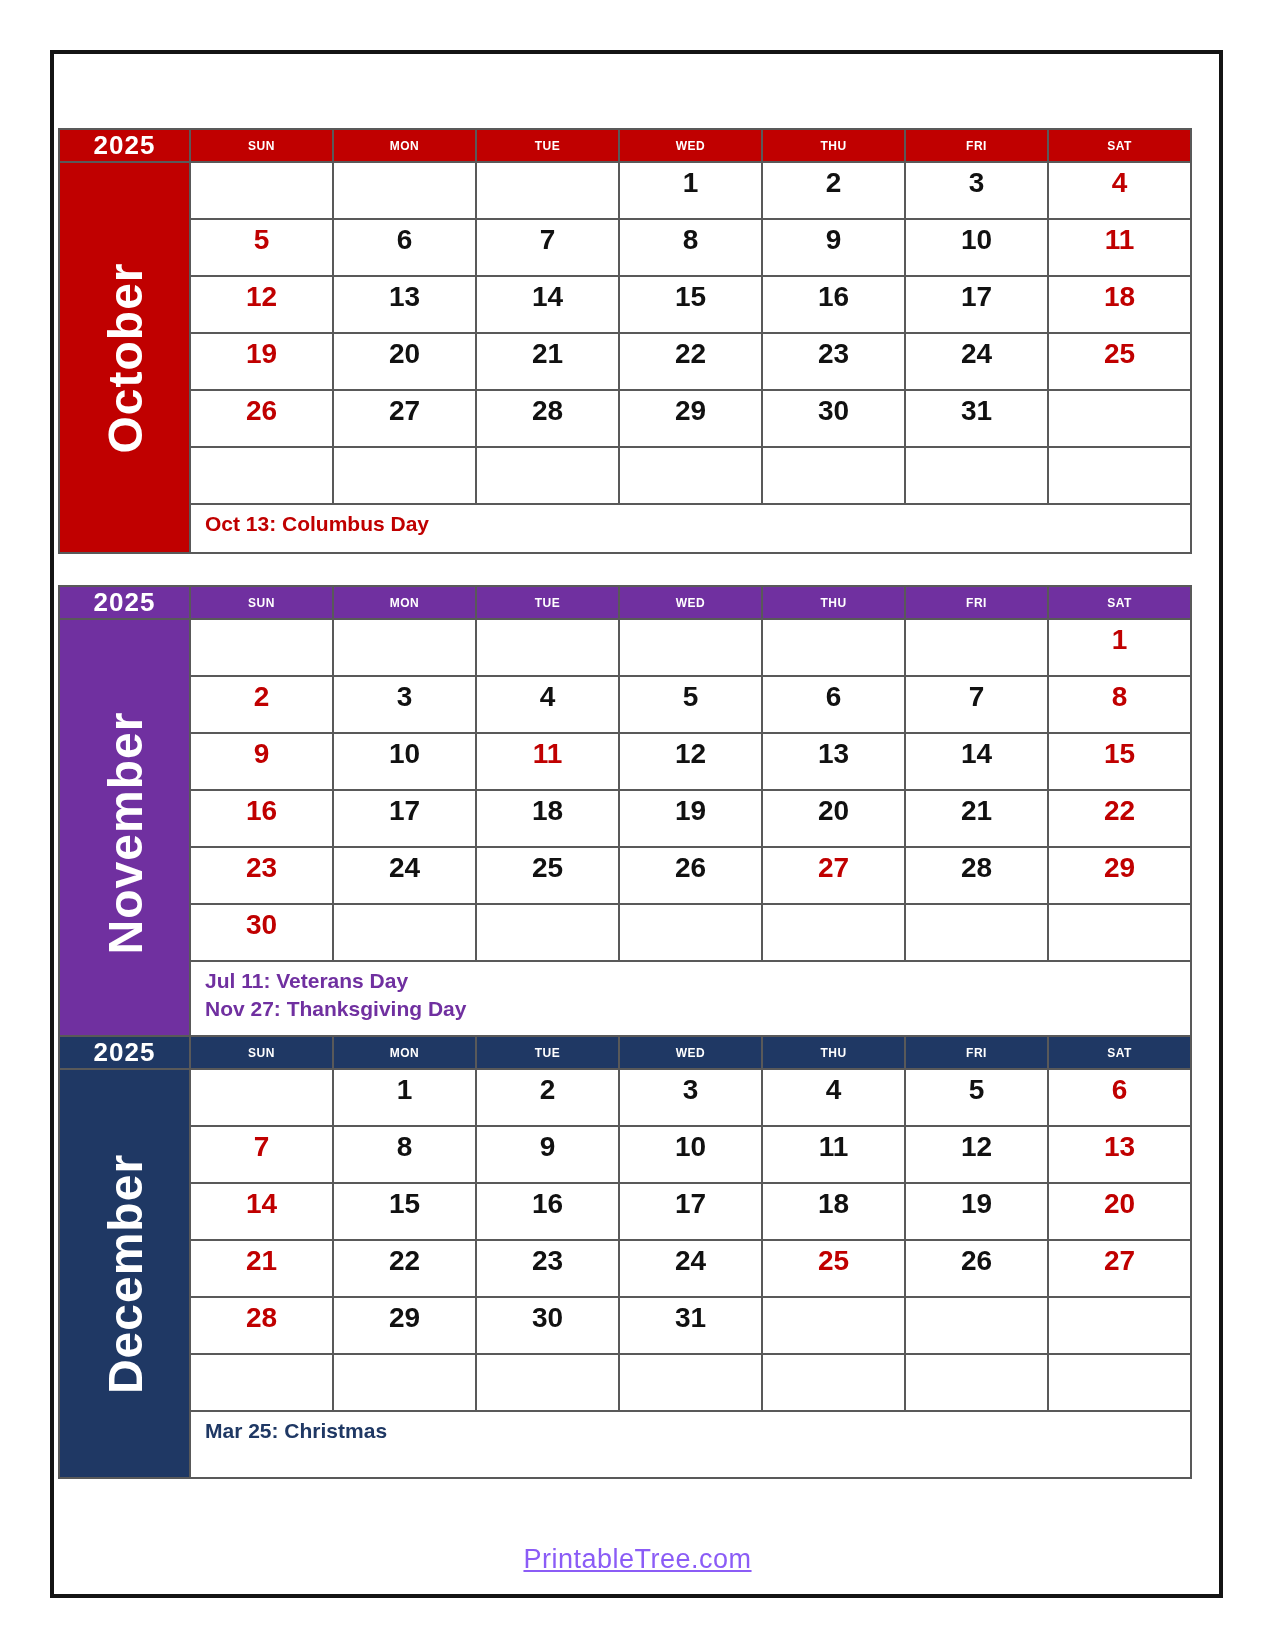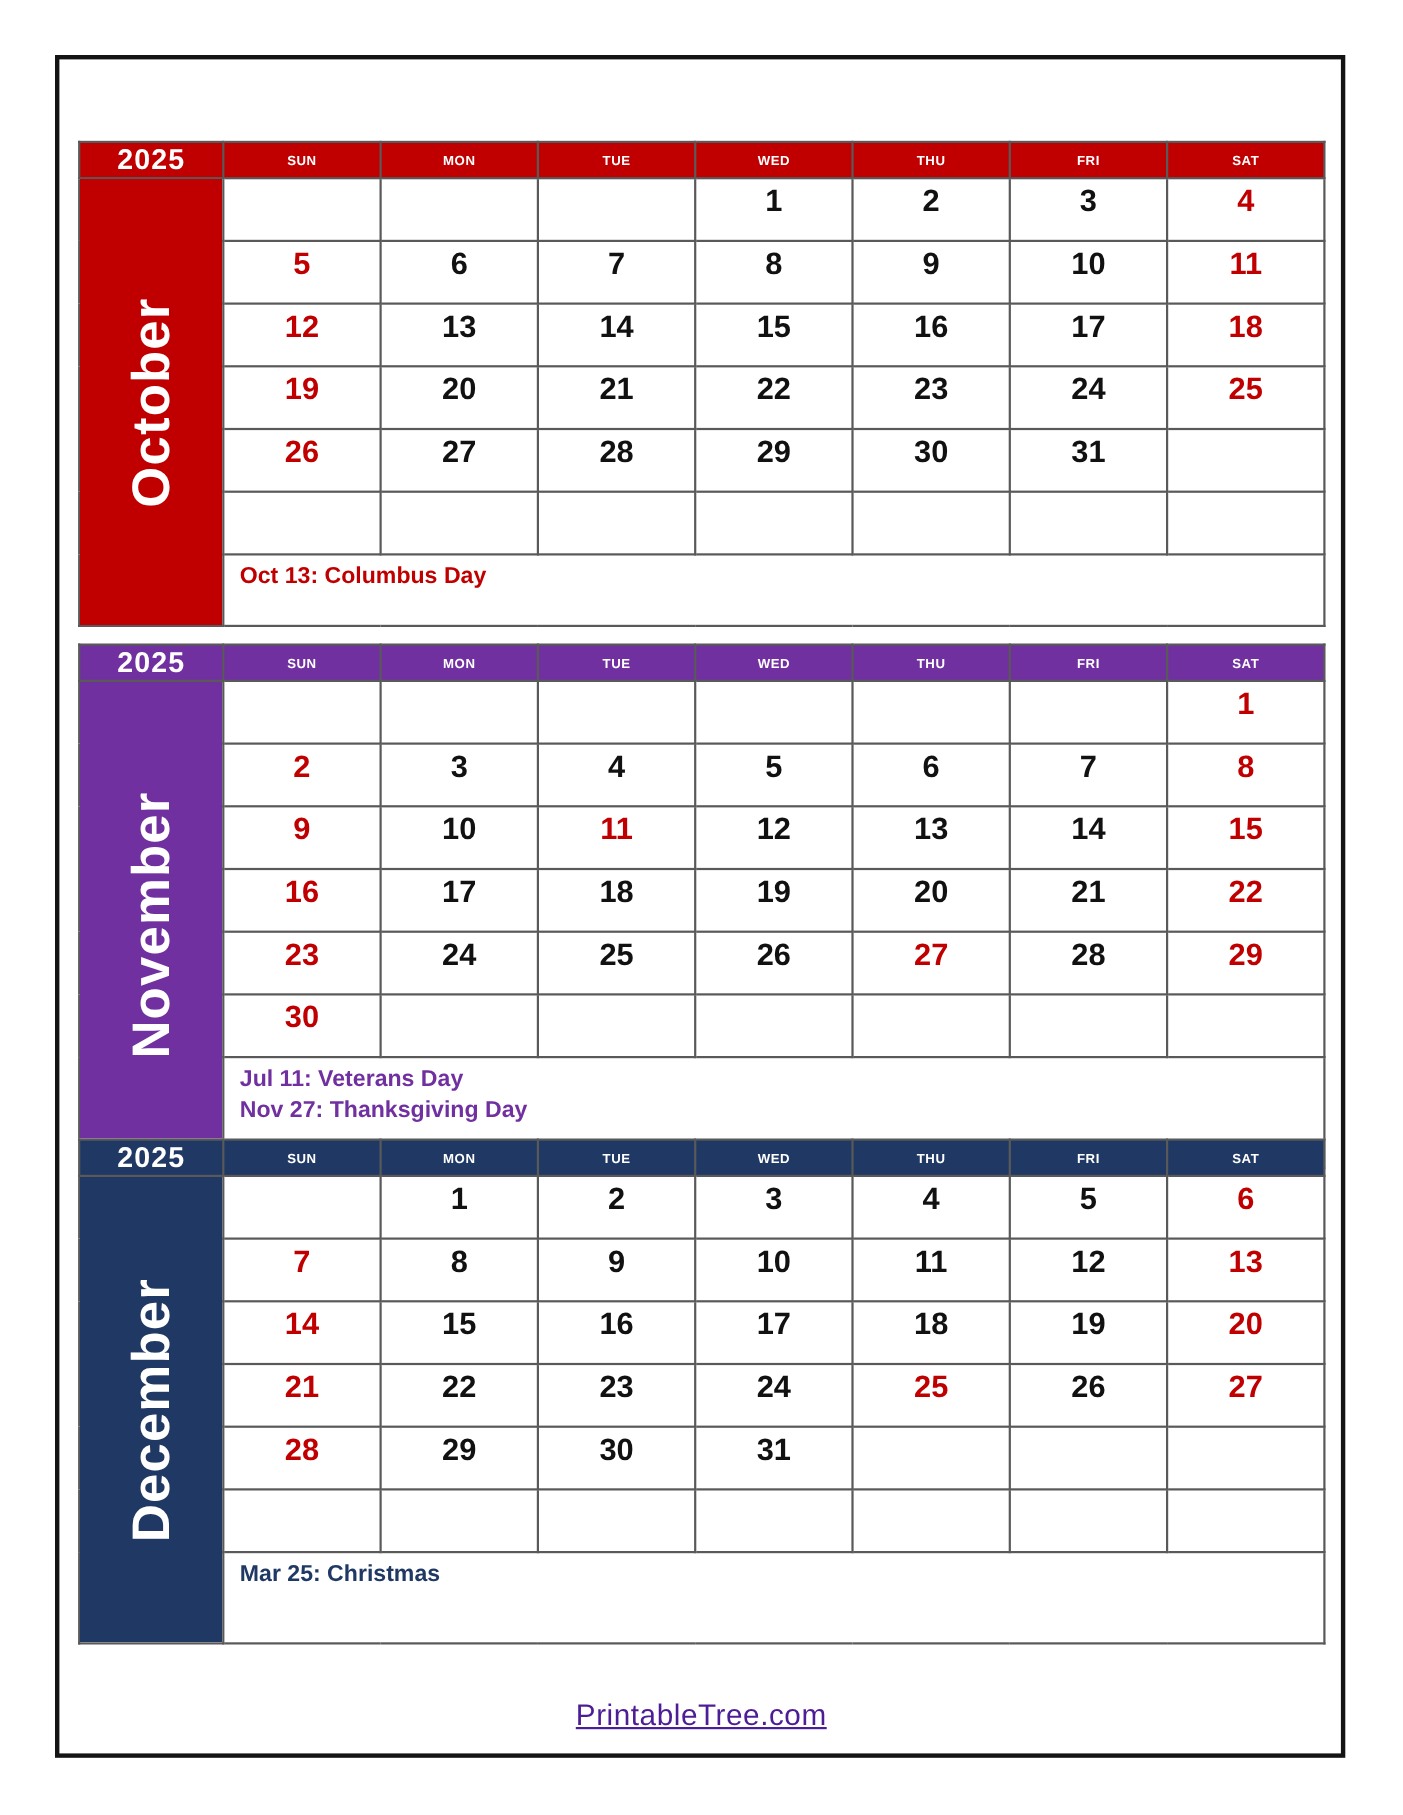--- a/index.html
+++ b/index.html
@@ -8,21 +8,21 @@
     font-family: "Liberation Sans", sans-serif;
     -webkit-font-smoothing: antialiased;
   }
   .page-border {
     position: absolute; left: 50px; top: 50px;
     width: 1173px; height: 1548px;
     border: 4px solid #141414; box-sizing: border-box;
     background: #ffffff;
   }
   table.calendar {
-    position: absolute; left: 71px; width: 1132px;
+    position: absolute; left: 58px; width: 1132px;
     border-collapse: collapse; table-layout: fixed;
     background: #ffffff;
   }
   .cal-0 { top: 128px; --rowh: 53px; --noteh: 42px; }
   .cal-1 { top: 585px; --rowh: 53px; --noteh: 78px; }
   .cal-2 { top: 1035px; --rowh: 53px; --noteh: 60px; }
   .calendar th, .calendar td { border: 2px solid #595959; padding: 0; }
   .calendar col.month-col { width: 131px; }
   .calendar col.day-col { width: 143px; }
   .header-row th {
@@ -42,32 +42,32 @@
   }
   td.day-cell {
     height: var(--rowh); background: #ffffff;
     color: #111111; font-size: 28px; font-weight: bold;
     text-align: center; vertical-align: top; padding-top: 2px;
     line-height: 1.25;
   }
   td.day-cell.red { color: #C00000; }
   td.note-cell {
     height: var(--noteh); background: #ffffff;
-    vertical-align: top; text-align: left; padding: 5px 6px 16px 14px;
+    vertical-align: top; text-align: left; padding: 5px 6px 0 14px;
   }
   .note-line {
     font-size: 21px; font-weight: bold; color: var(--accent);
     line-height: 1.35; white-space: nowrap;
   }
   .footer {
     position: absolute; left: 0; top: 1544px; width: 1275px;
     text-align: center;
   }
   .footer a {
-    color: #4c1d95; font-size: 27px; text-decoration: underline;
+    color: #8b5cf6; font-size: 27px; text-decoration: underline;
     font-weight: normal; letter-spacing: 0.5px; cursor: pointer;
   }
 </style>
 </head>
 <body>
 
 <div class="page-border"></div>
 
 <div id="calendars">
   <table class="calendar cal-0" style="--accent: #C00000;">

